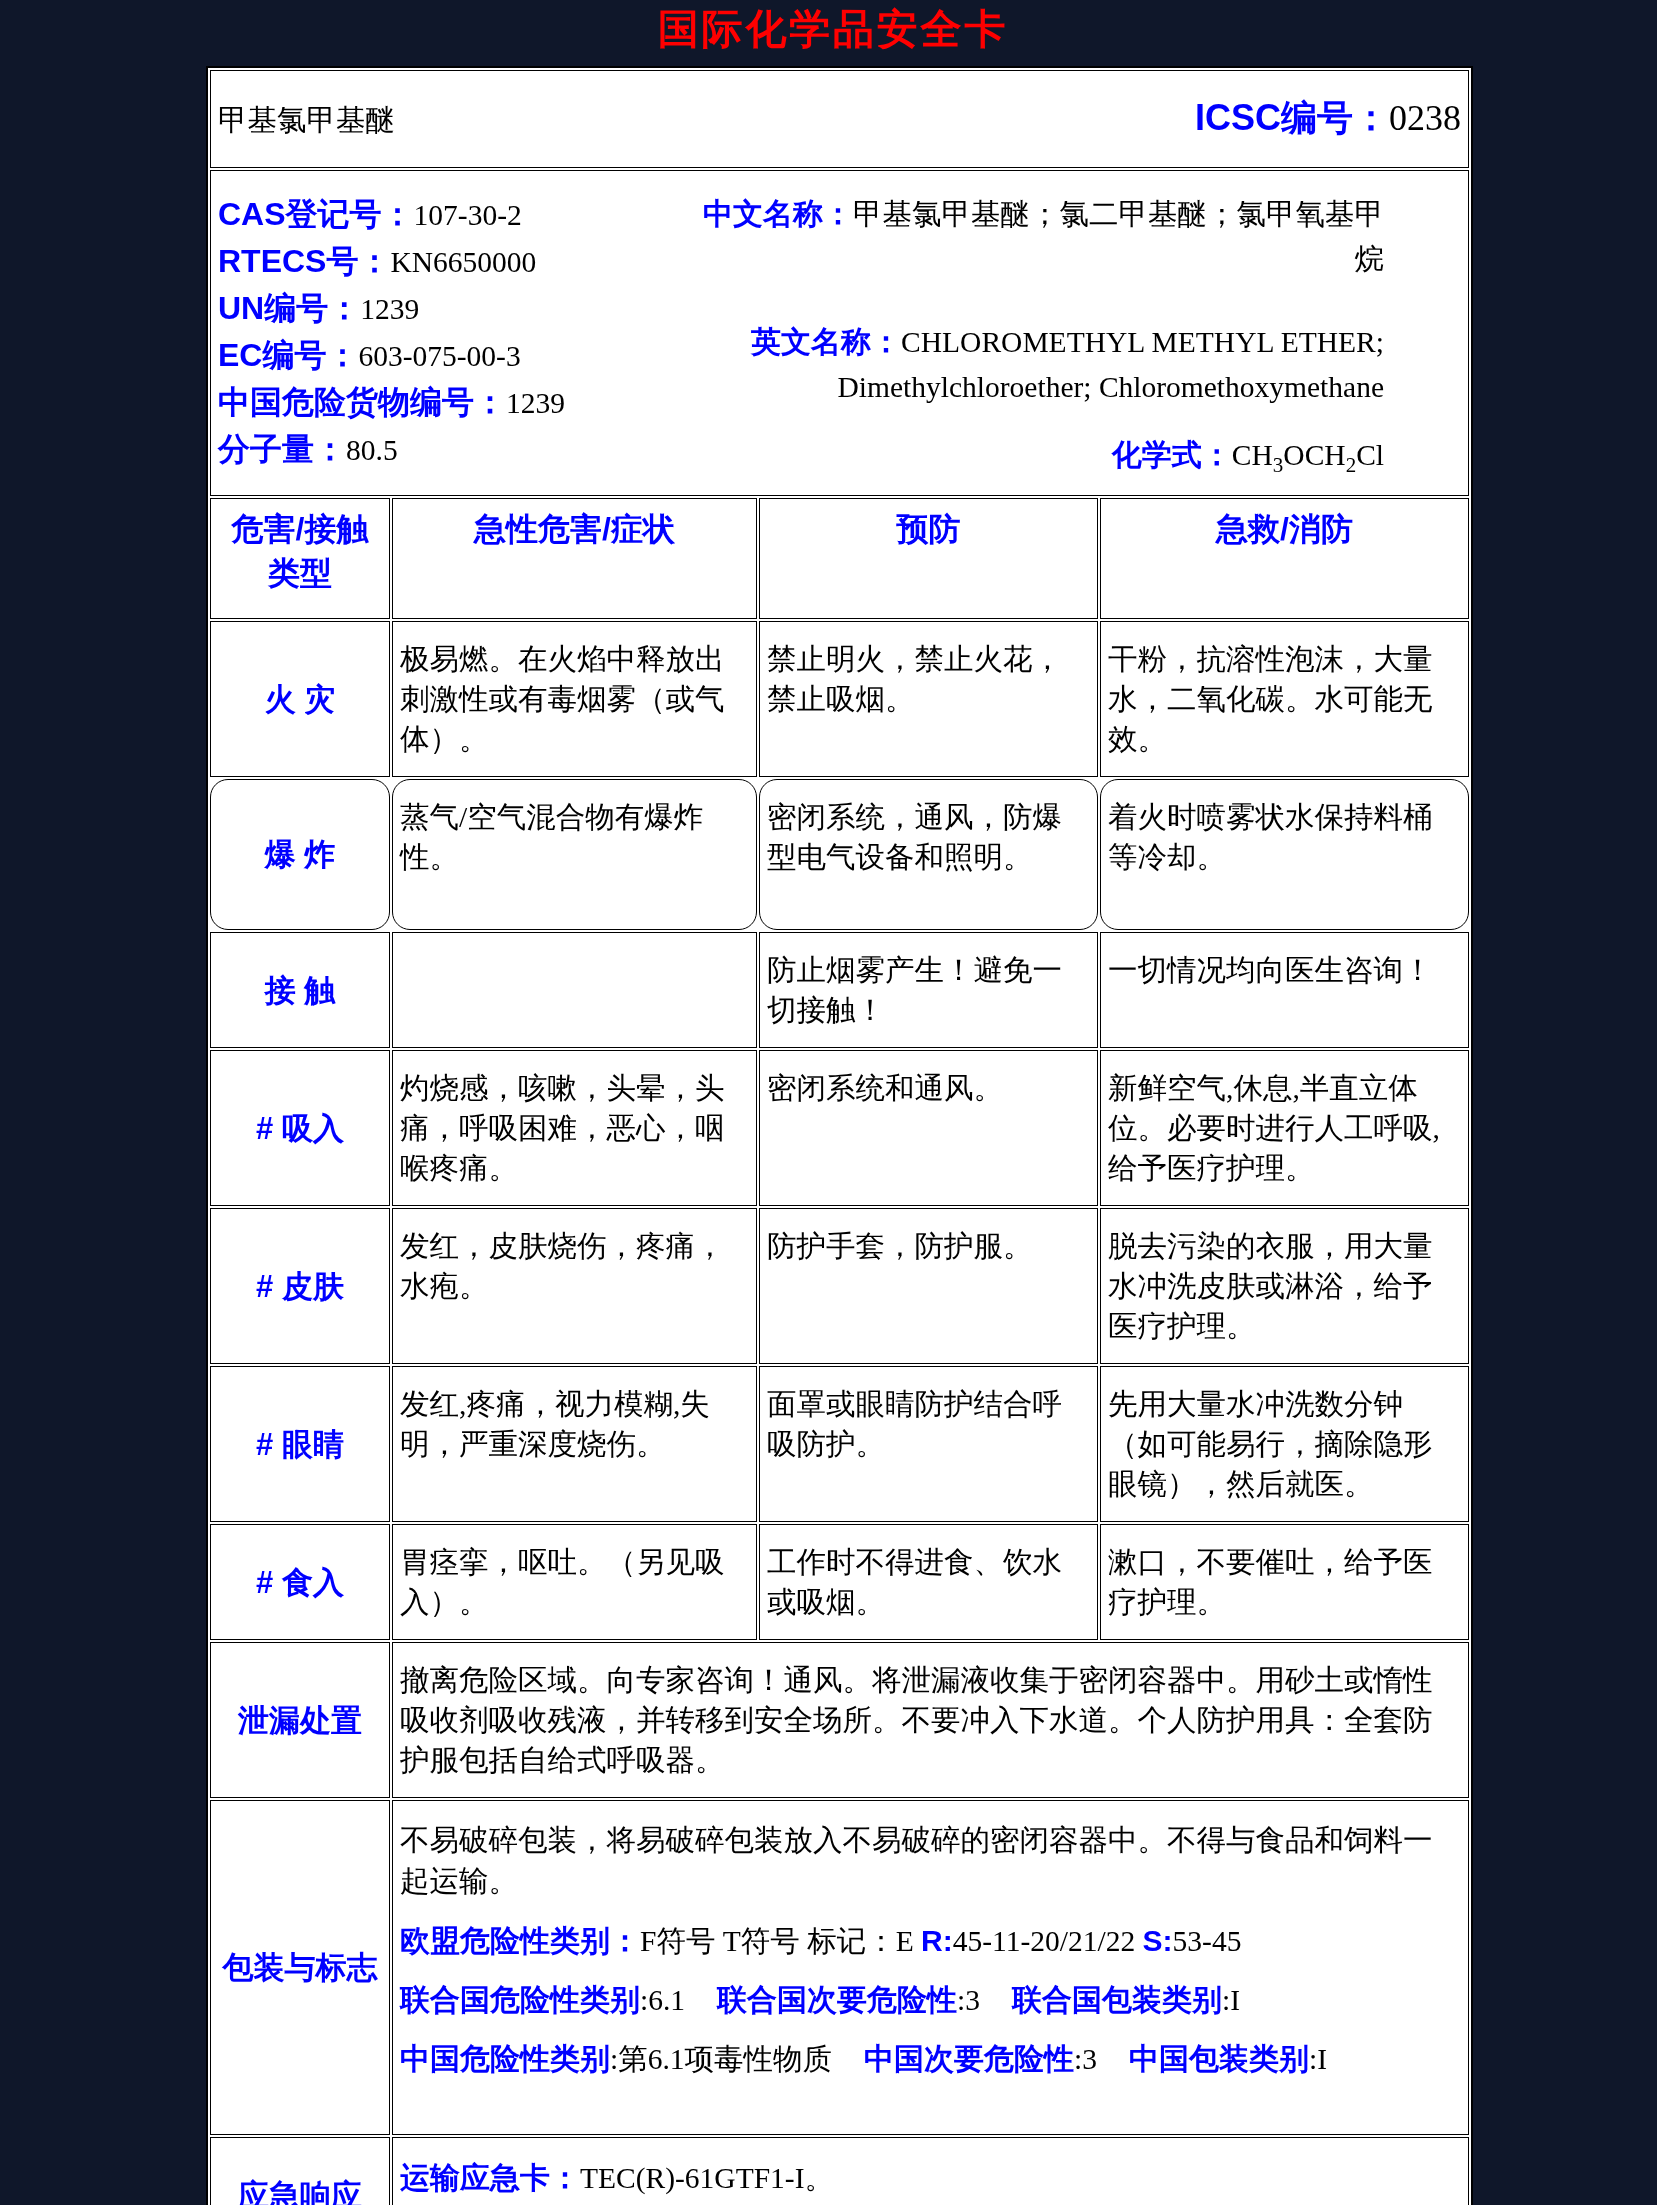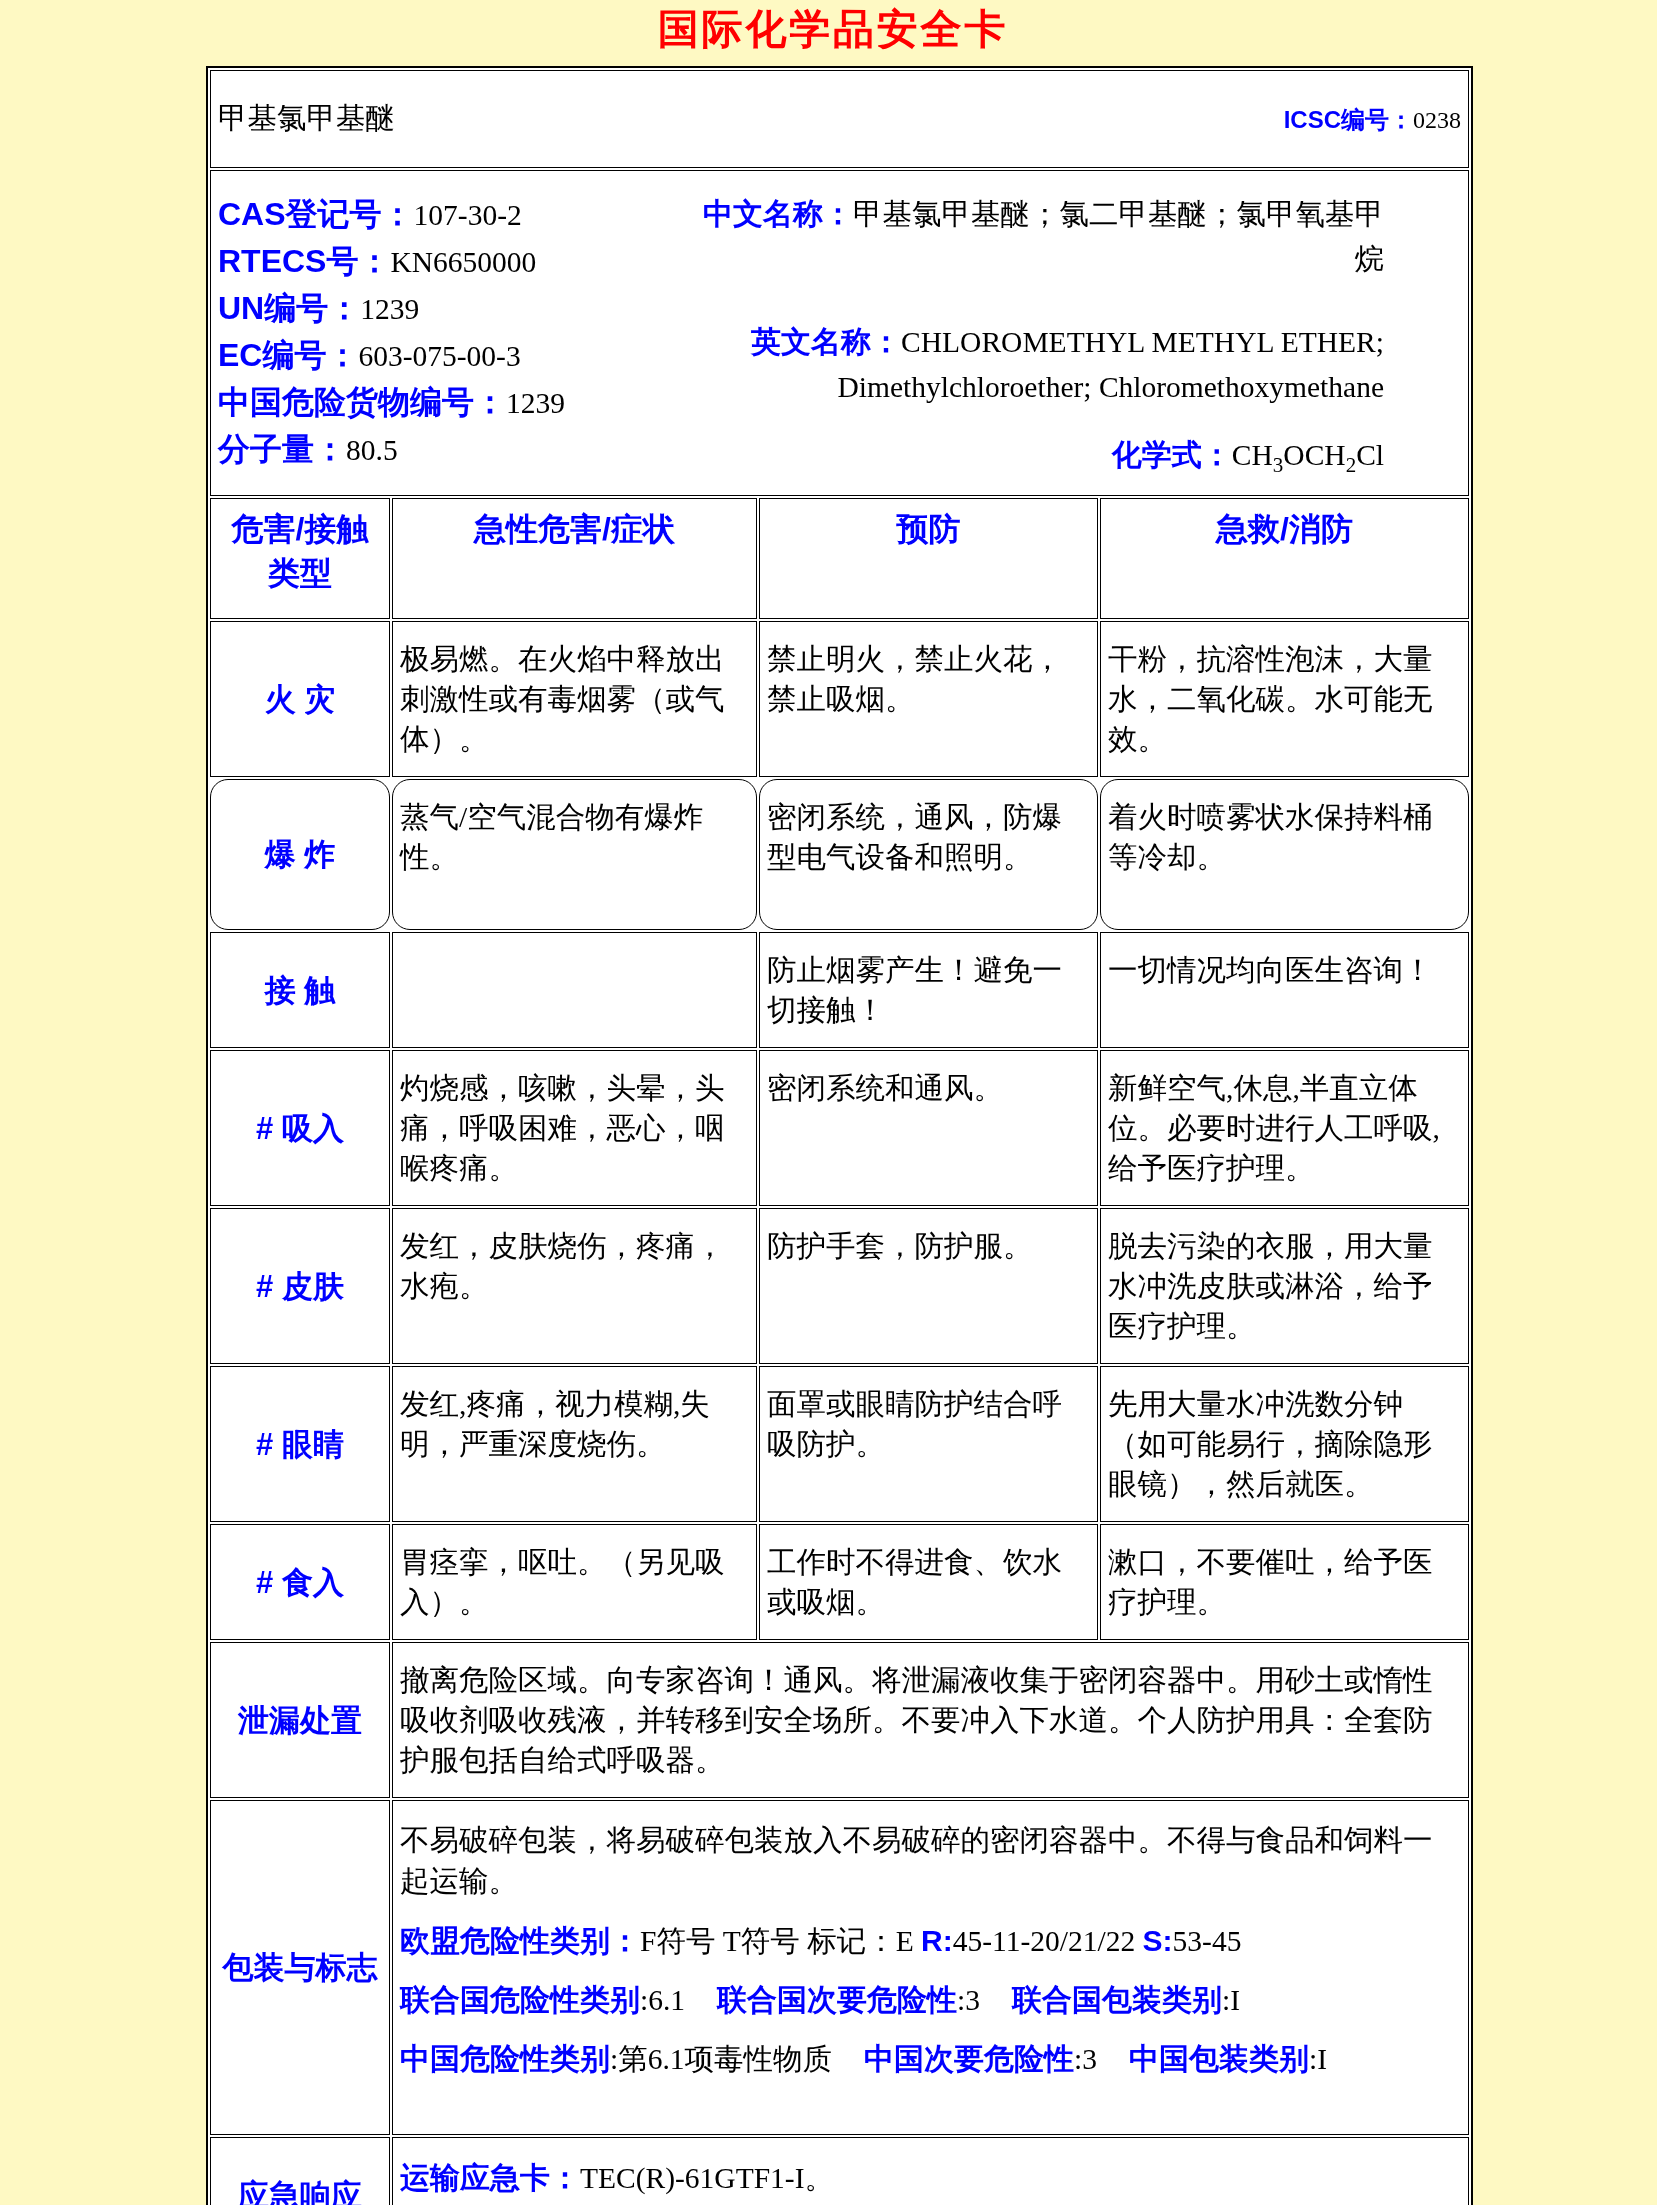--- a/index.html
+++ b/index.html
@@ -1,21 +1,21 @@
 <!DOCTYPE html>
 <html style="font-size:11.2px"><head>
 <meta charset="utf-8">
 <style>
   html,body{margin:0;padding:0;}
   body{
     width:1657px;height:2205px;background:#ffffff;color:#000;
     font-family:"Liberation Serif","DejaVu Serif",serif;
     -webkit-font-smoothing:antialiased;
   }
-  .page{position:relative;width:1657px;height:2205px;background:#fef9c3;overflow:hidden;}
+  .page{position:relative;width:1657px;height:2205px;background:#0f172a;overflow:hidden;}
   .title{
     width:1254px;margin:7px 0 0 206px;text-align:center;
     color:#ff0000;font-weight:bold;font-size:41px;line-height:45px;
     font-family:"Liberation Serif","DejaVu Serif",serif;letter-spacing:2.8px;
   }
   table.card{
     border-collapse:separate;border-spacing:2.1px;
     border:2.8px solid #000;background:#fff;
     margin:14px 0 0 206px;width:1254px;table-layout:fixed;
   }
@@ -42,21 +42,21 @@
   .r-inh td{height:115px;}
   .r-skin td{height:115px;}
   .r-eye td{height:114px;}
   .r-ing td{height:77px;}
   .r-spill td{height:111px;}
   .r-pack td{height:299px;}
   .r-emg td{height:80px;}
   .r-sto td{height:77px;}
   
   .namebar{display:flex;justify-content:space-between;align-items:baseline;}
-  .namebar .sub{font-size:24px;}
+  .namebar .sub{font-size:36px;}
   
   .idwrap{display:flex;align-items:flex-start;}
   .ids-left{width:464px;flex:none;padding-top:2.8px;}
   .id-line{line-height:46px;white-space:nowrap;}
   .id-line .bl{font-size:32px;}
   .ids-right{width:702px;flex:none;padding-top:2.8px;}
   .nm-block{line-height:45px;text-align:right;}
   .nm-block .bl{font-size:30px;}
   .gap-en{margin-top:37px;}
   .gap-f{margin-top:22px;}

